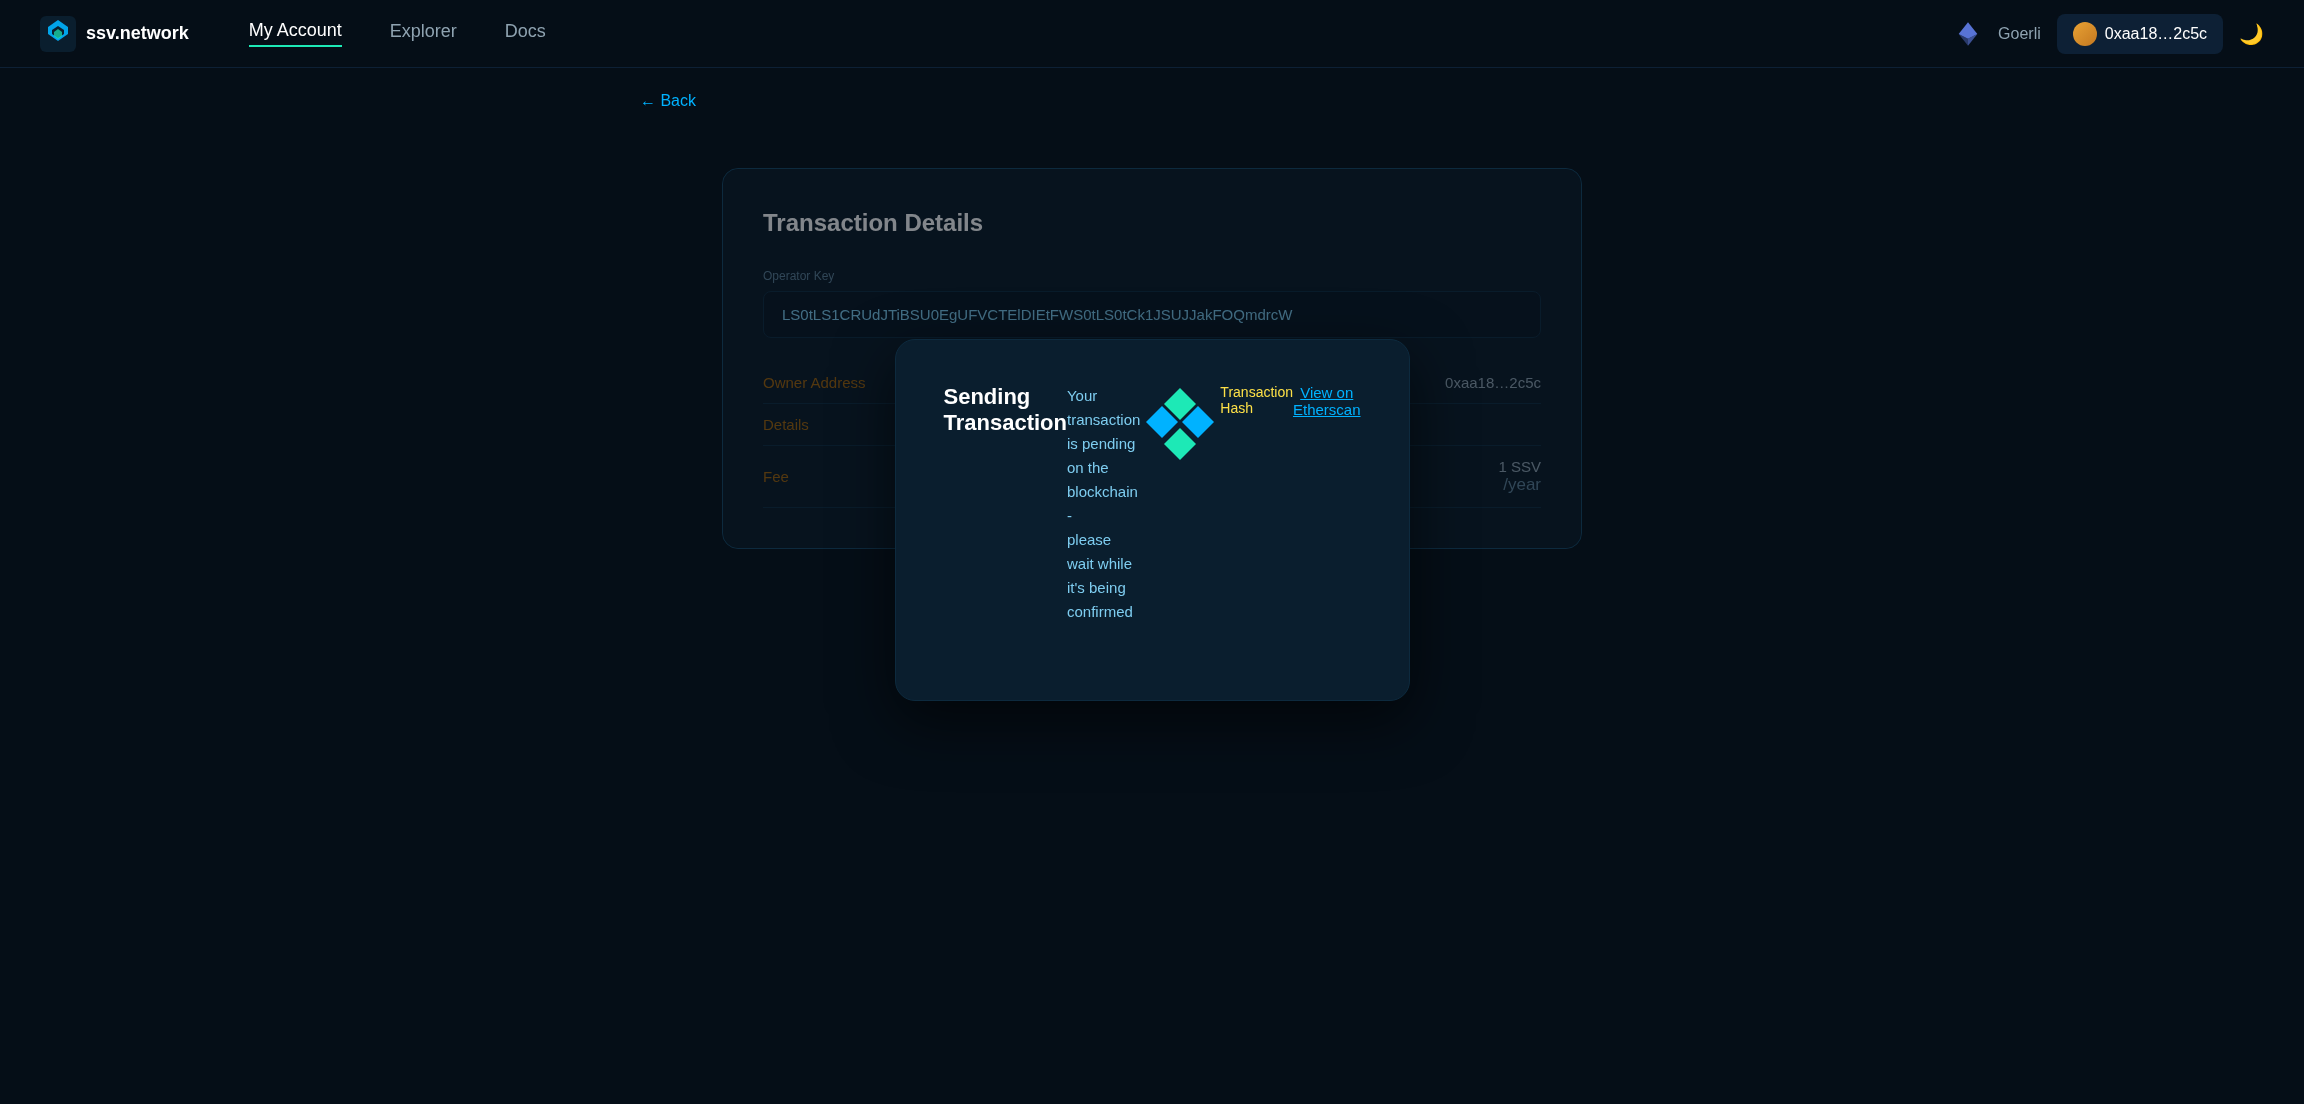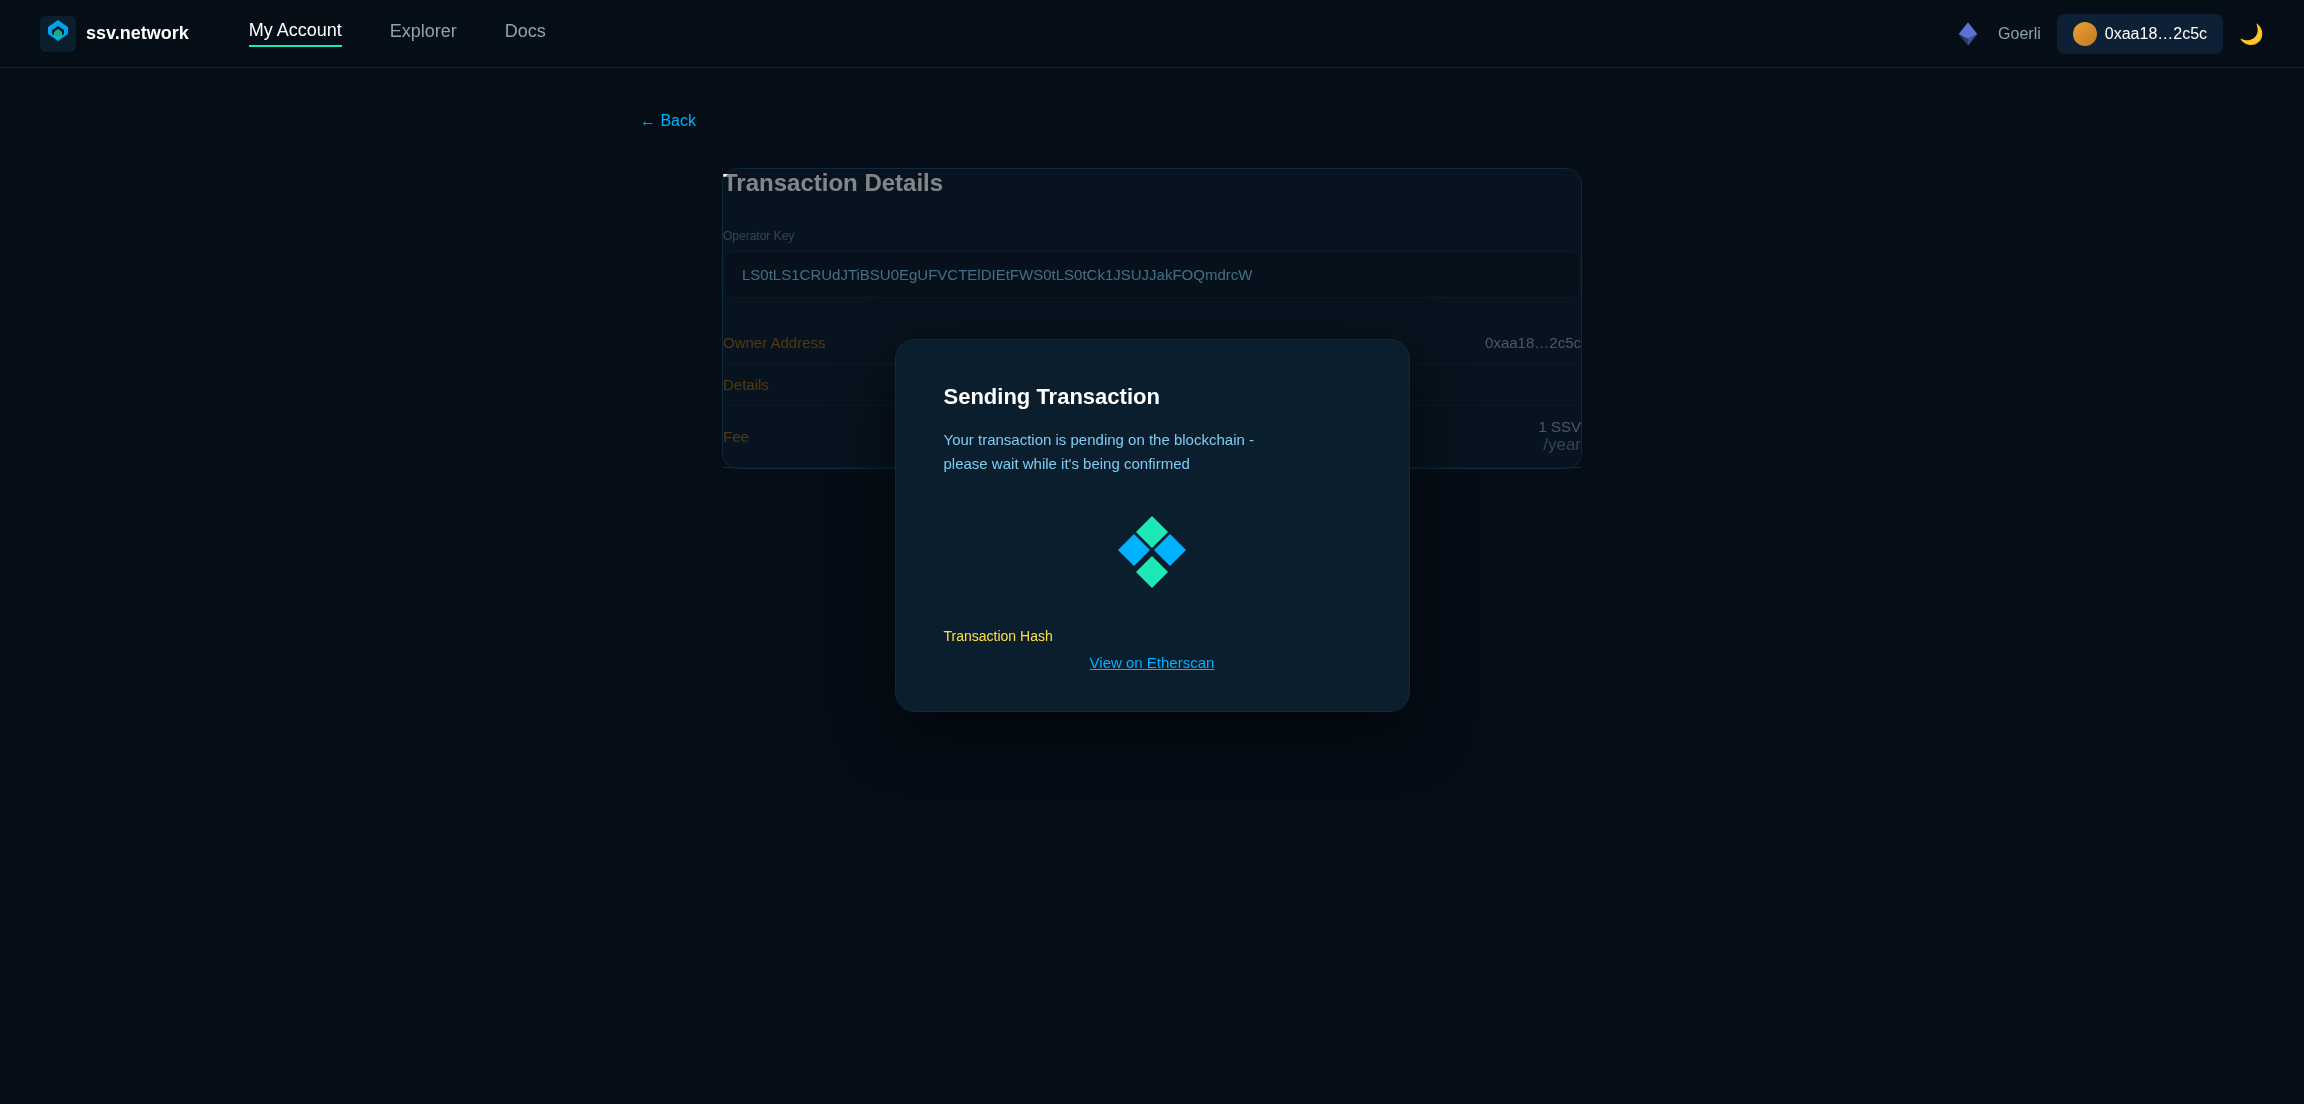--- a/index.html
+++ b/index.html
@@ -97,35 +97,36 @@
       padding: 40px 0;
       display: flex;
       flex-direction: column;
       align-items: center;
       position: relative;
     }
 
     .back-link {
       position: absolute;
       left: 640px;
-      top: 44px;
+      top: 24px;
       color: #00b2ff;
       font-size: 16px;
       cursor: pointer;
       display: flex;
       align-items: center;
       gap: 6px;
       text-decoration: none;
     }
 
     
     .transaction-card {
       width: 860px;
       background-color: #091824;
       border-radius: 16px;
+      padding: 40px;
       margin-top: 60px;
       border: 1px solid #0d2a3e;
       position: relative;
     }
     .card-title {
       font-size: 24px;
       font-weight: 600;
       color: #ffffff;
       margin-bottom: 32px;
     }
@@ -187,21 +188,21 @@
     .modal-box {
       width: 515px;
       background-color: #0a1e2e;
       border-radius: 20px;
       padding: 44px 48px 40px;
       margin-top: 170px;
       box-shadow: 0 20px 60px rgba(0,0,0,0.6);
       border: 1px solid #0d2a3e;
       pointer-events: all;
       display: flex;
-      flex-direction: column;
+      flex-direction: row;
       align-items: flex-start;
     }
     .modal-title {
       font-size: 22px;
       font-weight: 700;
       color: #ffffff;
       margin-bottom: 18px;
     }
     .modal-description {
       font-size: 15px;

